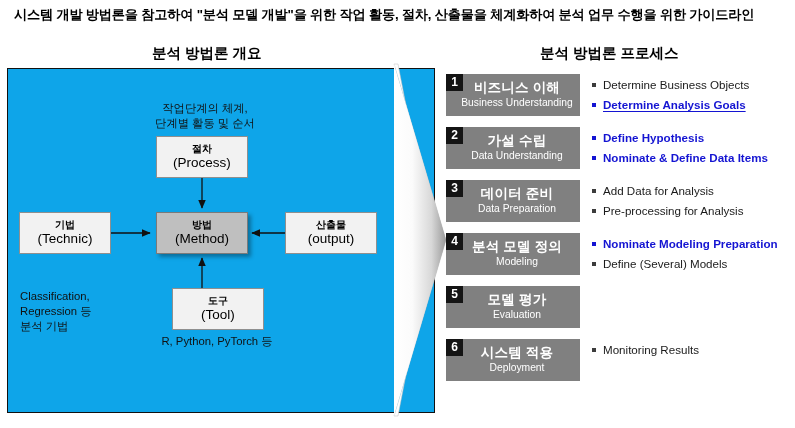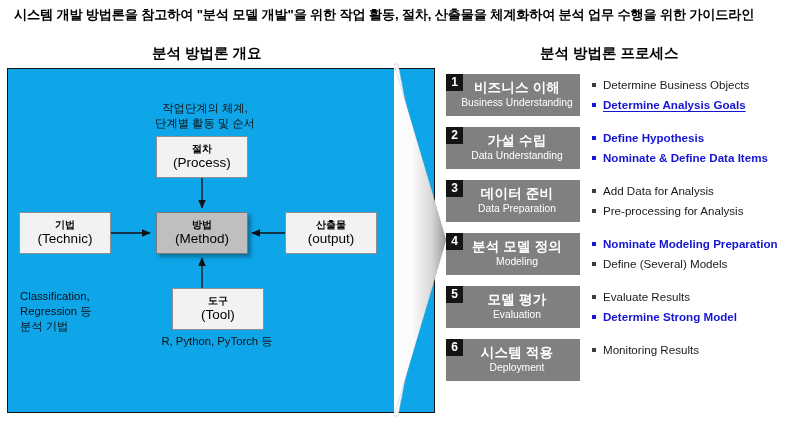--- a/index.html
+++ b/index.html
@@ -316,24 +316,20 @@
       <div class="bullet-item">Define (Several) Models</div>
     </div>
   </div>
 
   <div class="step-row">
     <div class="step-box">
       <div class="step-num">5</div>
       <span class="step-kr">모델 평가</span>
       <span class="step-en">Evaluation</span>
     </div>
-    <div class="bullets">
-      <div class="bullet-item">Evaluate Results</div>
-      <div class="bullet-item accent">Determine Strong Model</div>
-    </div>
   </div>
 
   <div class="step-row">
     <div class="step-box">
       <div class="step-num">6</div>
       <span class="step-kr">시스템 적용</span>
       <span class="step-en">Deployment</span>
     </div>
     <div class="bullets">
       <div class="bullet-item">Monitoring Results</div>

